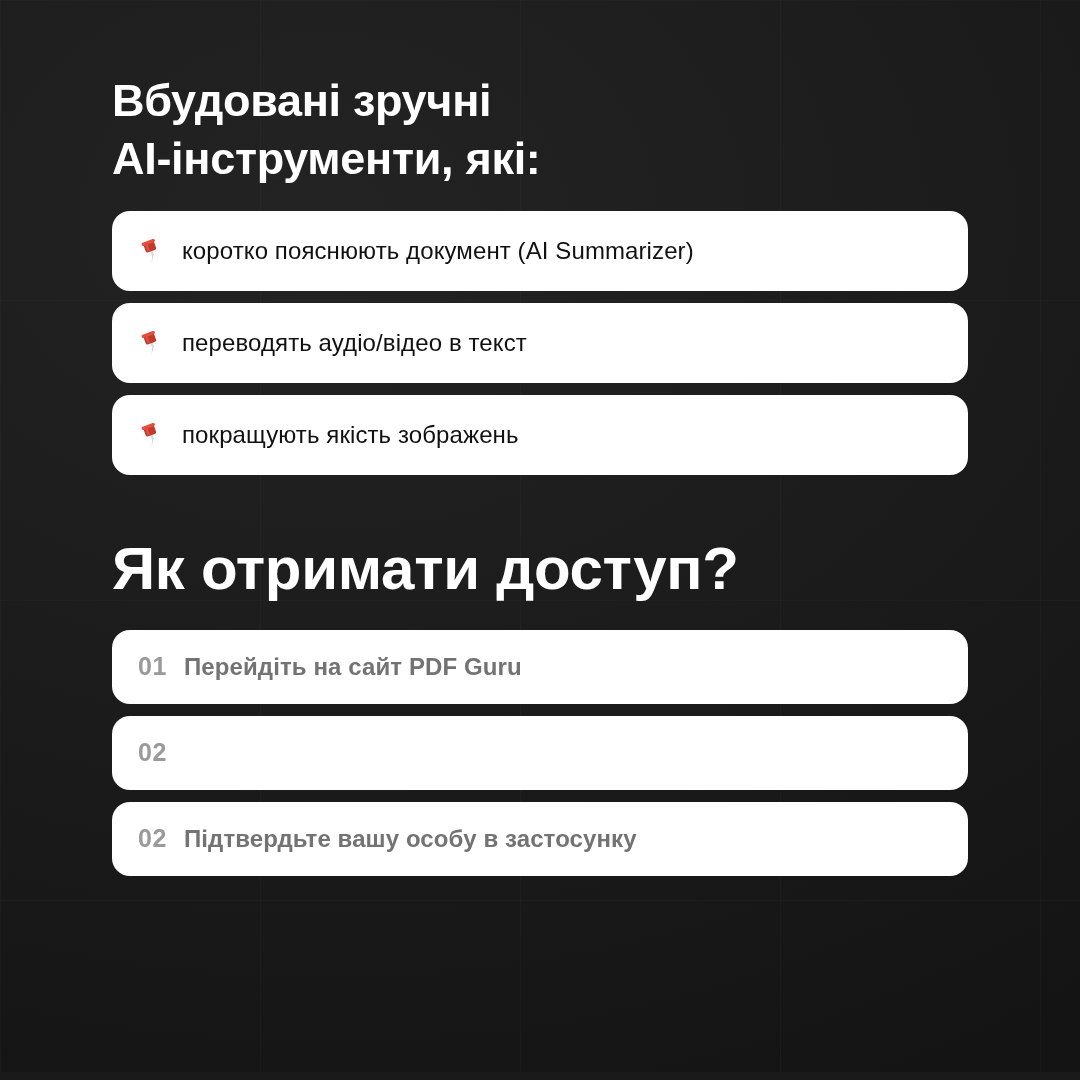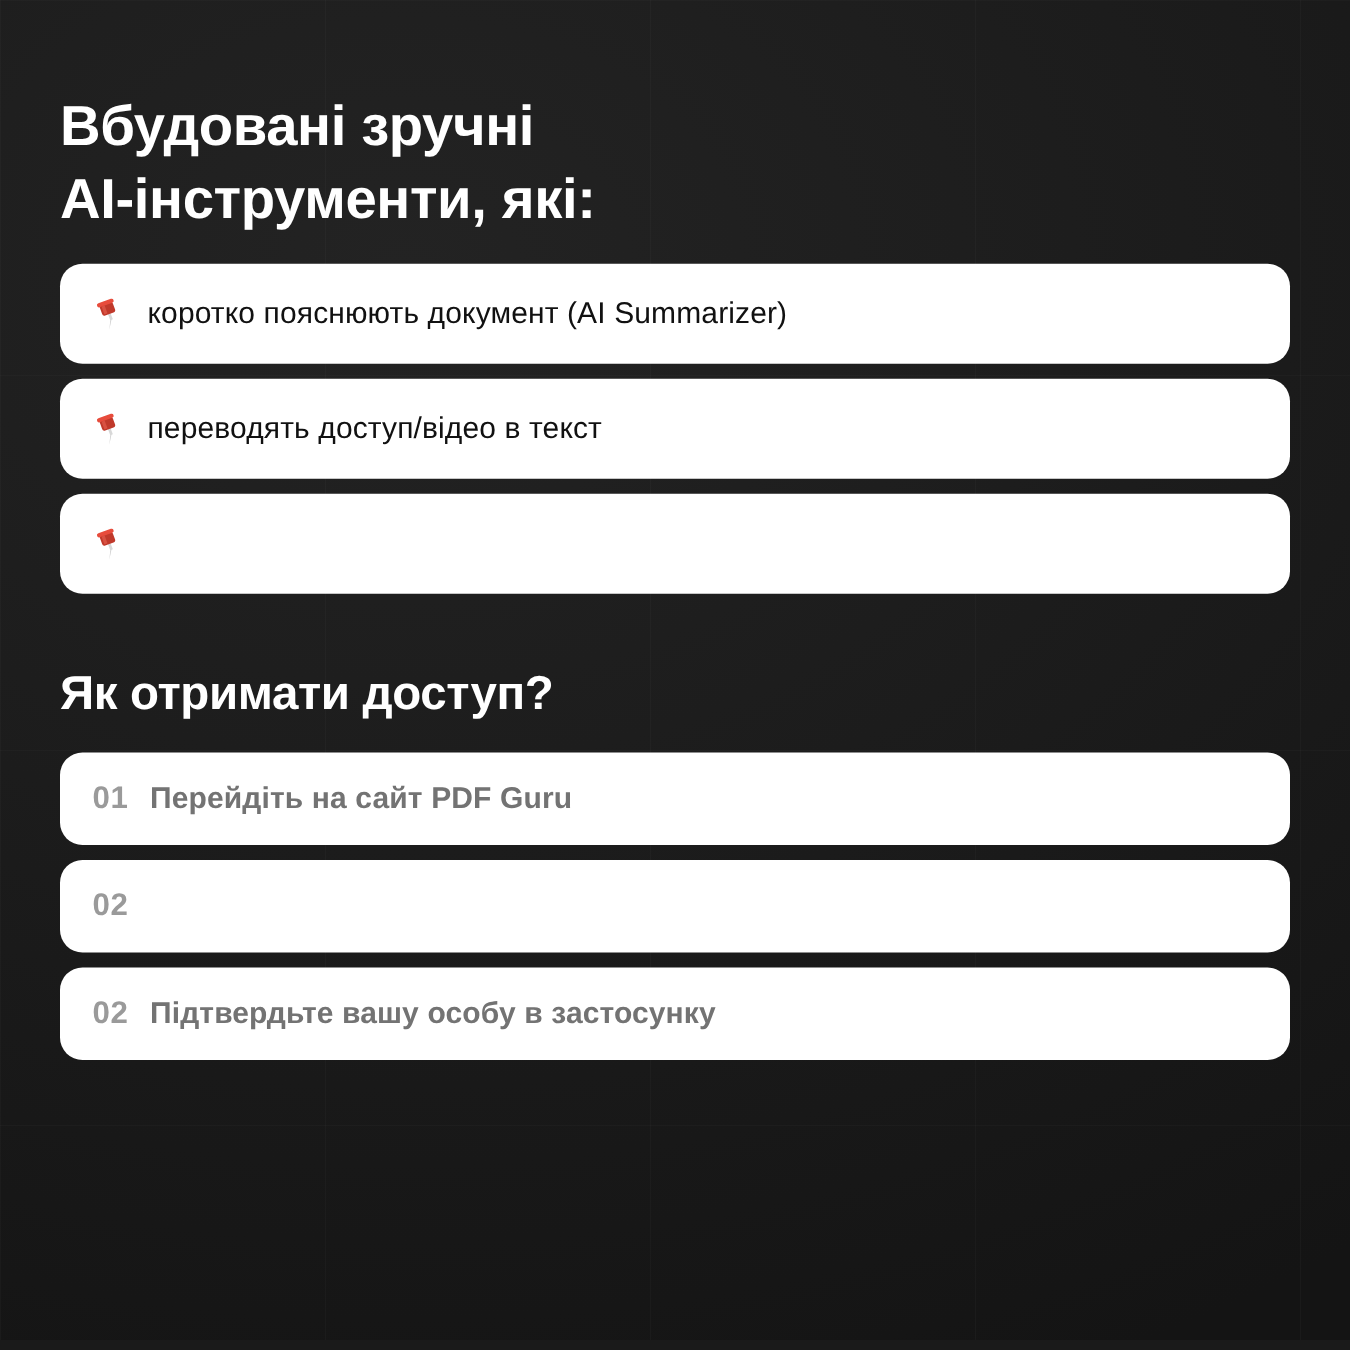--- a/index.html
+++ b/index.html
@@ -15,37 +15,37 @@
   }
   .page {
     position: relative;
     width: 1080px;
     height: 1072px;
     background:
       linear-gradient(90deg, rgba(255,255,255,0.022) 0 1px, transparent 1px 100%) 0 0/260px 100%,
       linear-gradient(180deg, rgba(255,255,255,0.018) 0 1px, transparent 1px 100%) 0 0/100% 300px,
       radial-gradient(120% 90% at 30% 20%, #232323 0%, #1b1b1b 55%, #141414 100%);
     box-sizing: border-box;
-    padding: 0 48px;
+    padding: 0 112px;
   }
   .heading {
     color: #ffffff;
     font-size: 45px;
     font-weight: bold;
     line-height: 1.28;
     letter-spacing: -0.3px;
     margin: 0;
     white-space: pre-line;
   }
   .heading-main {
     padding-top: 72px;
   }
   .heading-sub {
     padding-top: 0;
-    font-size: 38px;
+    font-size: 60px;
   }
   .card-list {
     margin-top: 24px;
     display: flex;
     flex-direction: column;
     gap: 12px;
     text-align: right;
   }
   .card {
     background: #ffffff;
@@ -137,35 +137,36 @@
         <svg class="pin-svg" width="28" height="28" viewBox="0 0 28 28" aria-hidden="true">
           <g transform="rotate(-20 14 14)">
             <path d="M13 18 L9 26 L13.6 18.6 Z" fill="#c9c9c9"></path>
             <rect x="12.4" y="13" width="2.2" height="6" fill="#d8d8d8"></rect>
             <rect x="8" y="5" width="11" height="9" rx="2" fill="#c0392b"></rect>
             <rect x="6.4" y="3" width="14" height="3.4" rx="1.7" fill="#e74c3c"></rect>
             <rect x="9.6" y="6.4" width="2.6" height="6.6" fill="#e05a4b" opacity="0.75"></rect>
           </g>
         </svg>
       </span>
-      <span class="card-text">переводять доступ/відео в текст</span>
+      <span class="card-text">переводять аудіо/відео в текст</span>
     </div>
 
     <div class="card">
       <span class="pin-icon">
         <svg class="pin-svg" width="28" height="28" viewBox="0 0 28 28" aria-hidden="true">
           <g transform="rotate(-20 14 14)">
             <path d="M13 18 L9 26 L13.6 18.6 Z" fill="#c9c9c9"></path>
             <rect x="12.4" y="13" width="2.2" height="6" fill="#d8d8d8"></rect>
             <rect x="8" y="5" width="11" height="9" rx="2" fill="#c0392b"></rect>
             <rect x="6.4" y="3" width="14" height="3.4" rx="1.7" fill="#e74c3c"></rect>
             <rect x="9.6" y="6.4" width="2.6" height="6.6" fill="#e05a4b" opacity="0.75"></rect>
           </g>
         </svg>
       </span>
+      <span class="card-text">покращують якість зображень</span>
     </div>
 
   </div>
 
   <div class="steps-section">
     <h2 class="heading heading-sub">Як отримати доступ?</h2>
 
     <div class="steps-list">
 
       <div class="step-card">

